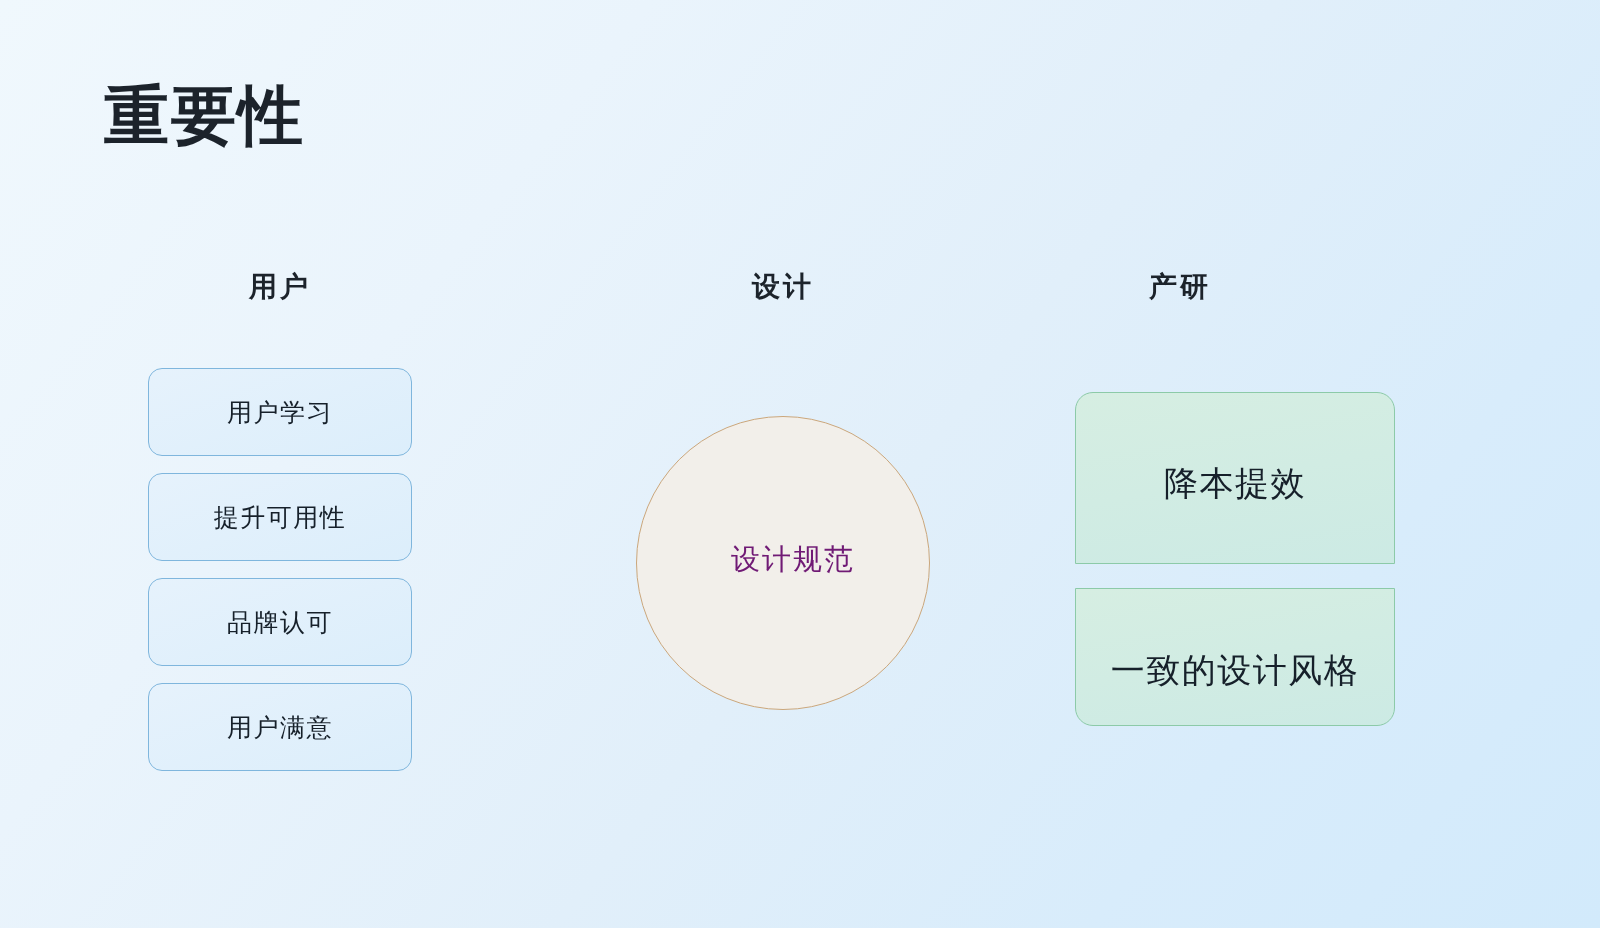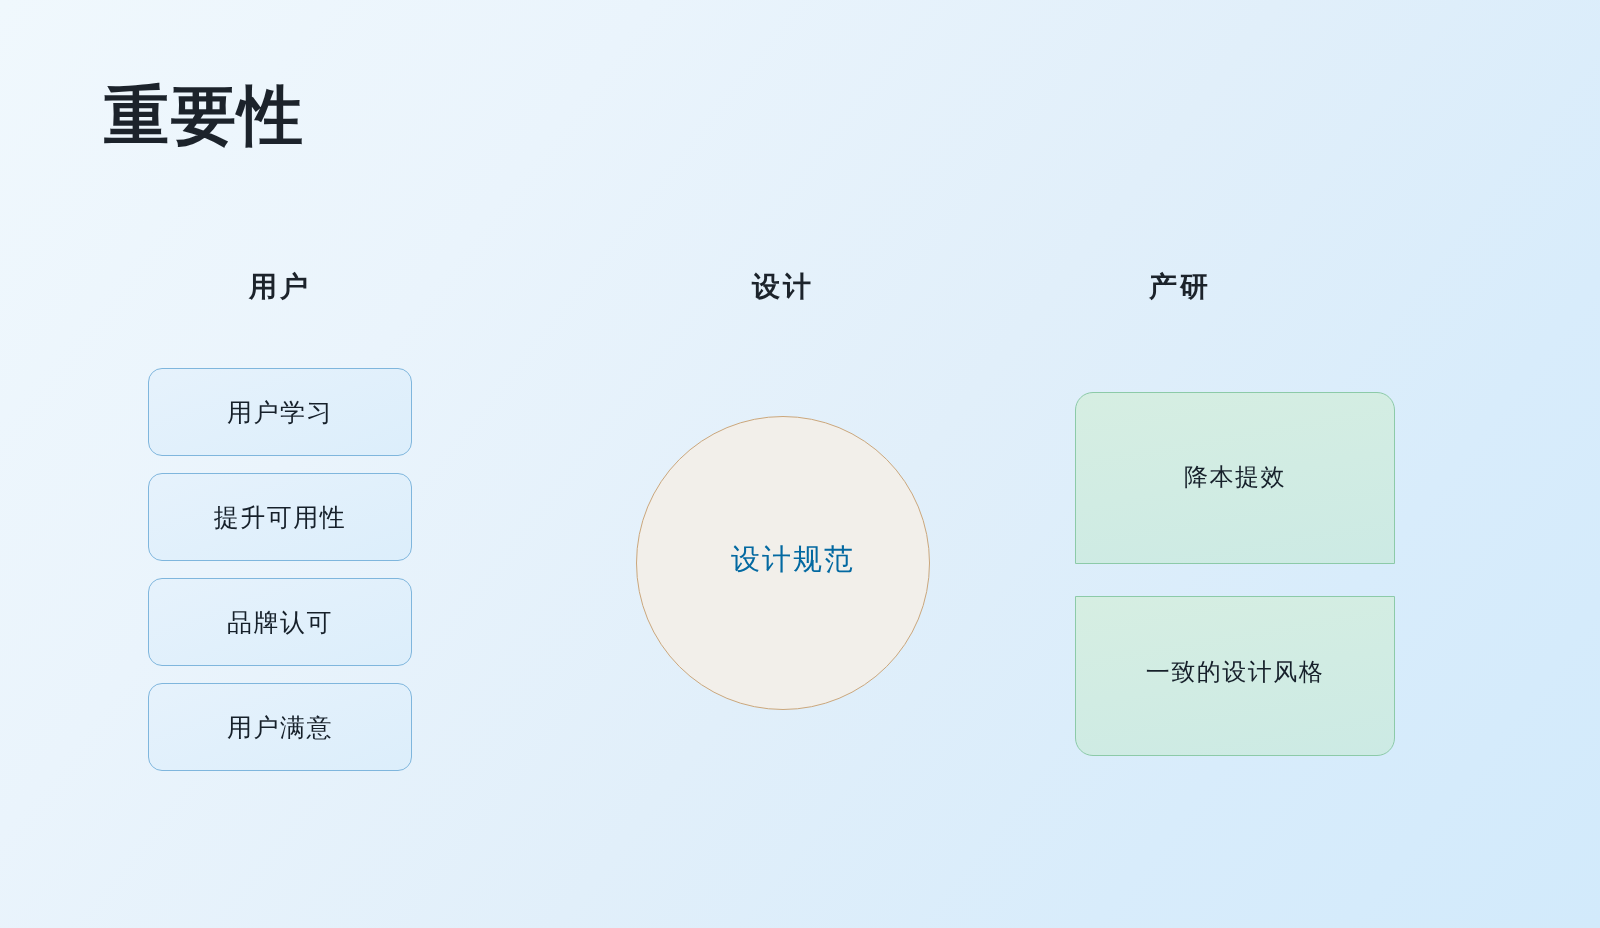--- a/index.html
+++ b/index.html
@@ -103,21 +103,21 @@
   }
   .design-circle .circle-label {
     position: absolute;
     left: 0;
     right: 0;
     top: 123px;
     text-align: center;
     font-size: 29px;
     font-weight: 500;
     letter-spacing: 2px;
-    color: #0369a1;
+    color: #701a75;
     white-space: nowrap;
     margin-left: 20px;
   }
 
   
   .green-column {
     position: absolute;
     left: 1075px;
     top: 392px;
     width: 320px;
@@ -126,30 +126,30 @@
     box-sizing: border-box;
     border: 1.5px solid #8ccaa8;
     background: linear-gradient(170deg, #d6eee2 0%, #cceae4 100%);
     position: relative;
   }
   .green-card.top {
     height: 172px;
     border-radius: 18px 18px 0 0;
   }
   .green-card.bottom {
-    height: 160px;
-    margin-top: 32px;
+    height: 138px;
+    margin-top: 24px;
     border-radius: 0 0 18px 18px;
   }
   .green-card .card-label {
     position: absolute;
     left: 0;
     right: 0;
     text-align: center;
-    font-size: 24px;
+    font-size: 34px;
     font-weight: 500;
     letter-spacing: 1.5px;
     color: #16202a;
     white-space: nowrap;
   }
   .green-card.top .card-label    { top: 68px; }
   .green-card.bottom .card-label { top: 59px; }
 </style>
 </head>
 <body>

